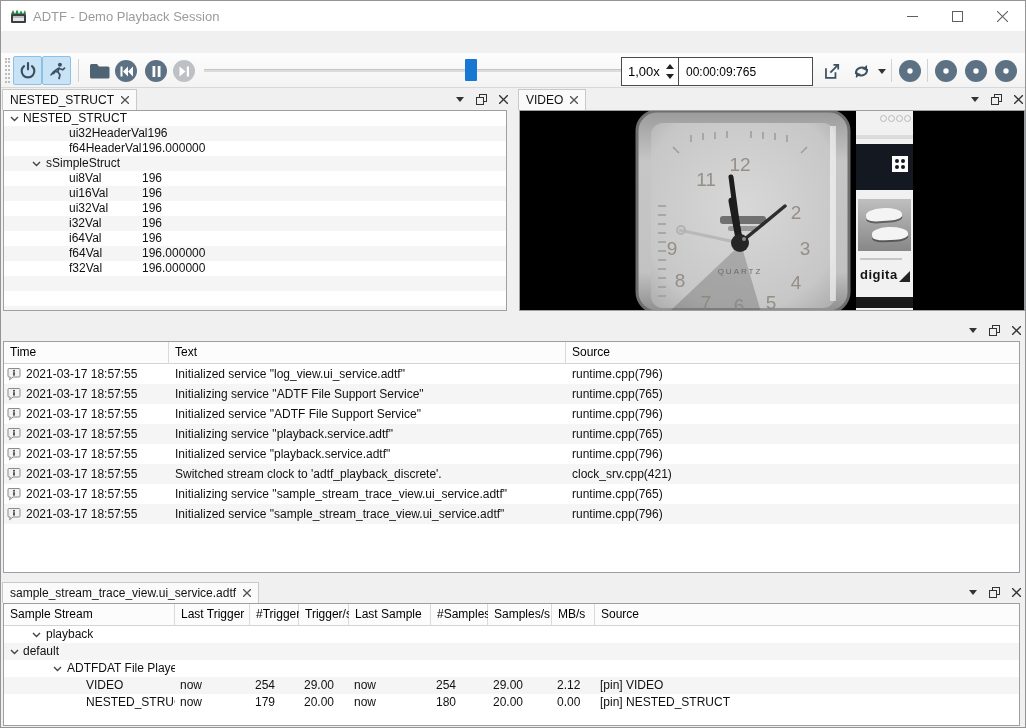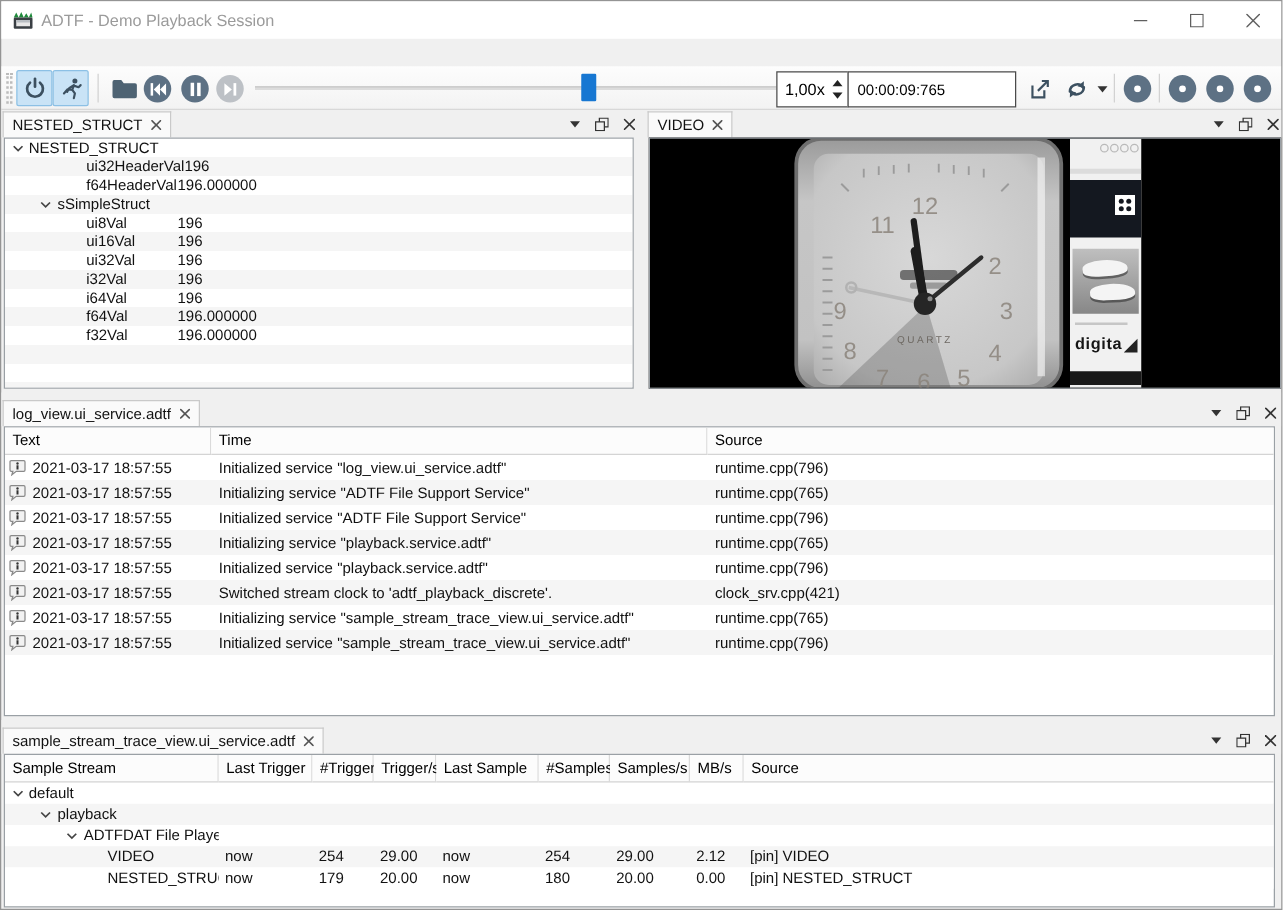--- a/index.html
+++ b/index.html
@@ -461,51 +461,42 @@
           </div>
         </div>
       </div>
     </div>
   </div>
 
   <div class="hsplit1"></div>
 
   <div class="dock-mid">
     <div class="tabbar">
-      <div class="tab">
-        <span>log_view.ui_service.adtf</span>
-        <span class="tab-close">
-            <svg width="8" height="8" viewBox="0 0 8 8">
-              <line x1="0" y1="0" x2="8" y2="8" stroke="#555" stroke-width="1.3"></line>
-              <line x1="8" y1="0" x2="0" y2="8" stroke="#555" stroke-width="1.3"></line>
-            </svg>
-          </span>
-      </div>
       <div class="panel-btns">
         <span class="pb">
             <span class="pb-tri"></span>
           </span>
         <span class="pb">
             <svg width="11" height="11" viewBox="0 0 11 11">
               <rect x="3.5" y="0.5" width="7" height="7" fill="#f0f0f0" stroke="#333" stroke-width="1"></rect>
               <rect x="0.5" y="3.5" width="7" height="7" fill="#f0f0f0" stroke="#333" stroke-width="1"></rect>
             </svg>
           </span>
         <span class="pb">
             <svg width="9" height="9" viewBox="0 0 9 9">
               <line x1="0" y1="0" x2="9" y2="9" stroke="#333" stroke-width="1.3"></line>
               <line x1="9" y1="0" x2="0" y2="9" stroke="#333" stroke-width="1.3"></line>
             </svg>
           </span>
       </div>
     </div>
     <div class="content">
       <div class="grid-log thead">
+        <div class="cell">Time</div>
         <div class="cell">Text</div>
-        <div class="cell">Time</div>
         <div class="cell">Source</div>
       </div>
       <div>
         <div class="grid-log lrow">
           <div class="cell cell-time">
               <span>
                 <svg width="14" height="14" viewBox="0 0 14 14">
                   <path d="M2 1.5 h10 a1 1 0 0 1 1 1 v6.5 a1 1 0 0 1 -1 1 h-6 l-3.5 2.8 l0.8 -2.8 h-1.3 a1 1 0 0 1 -1 -1 v-6.5 a1 1 0 0 1 1 -1 z" fill="#f2f2f2" stroke="#8a8a8a" stroke-width="1"></path>
                   <circle cx="7" cy="3.8" r="0.95" fill="#333"></circle>
                   <rect x="6.2" y="5.2" width="1.6" height="3.4" fill="#333"></rect>
@@ -657,44 +648,44 @@
         <div class="cell">Trigger/s</div>
         <div class="cell">Last Sample</div>
         <div class="cell">#Samples</div>
         <div class="cell">Samples/s</div>
         <div class="cell">MB/s</div>
         <div class="cell">Source</div>
       </div>
       <div>
         <div class="grid-str srow">
           <div class="cell scell-name">
+              <span class="chev schev1">
+                <svg width="9" height="6" viewBox="0 0 9 6">
+                  <path d="M1 1 L4.5 4.5 L8 1" stroke="#444" stroke-width="1.4" fill="none"></path>
+                </svg>
+              </span>
+              <span class="sn1">playback</span>
+            </div>
+          <div class="cell"></div>
+          <div class="cell"></div>
+          <div class="cell"></div>
+          <div class="cell"></div>
+          <div class="cell"></div>
+          <div class="cell"></div>
+          <div class="cell"></div>
+          <div class="cell"></div>
+        </div>
+        <div class="grid-str srow">
+          <div class="cell scell-name">
               <span class="chev schev0">
                 <svg width="9" height="6" viewBox="0 0 9 6">
                   <path d="M1 1 L4.5 4.5 L8 1" stroke="#444" stroke-width="1.4" fill="none"></path>
                 </svg>
               </span>
               <span class="sn0">default</span>
-            </div>
-          <div class="cell"></div>
-          <div class="cell"></div>
-          <div class="cell"></div>
-          <div class="cell"></div>
-          <div class="cell"></div>
-          <div class="cell"></div>
-          <div class="cell"></div>
-          <div class="cell"></div>
-        </div>
-        <div class="grid-str srow">
-          <div class="cell scell-name">
-              <span class="chev schev1">
-                <svg width="9" height="6" viewBox="0 0 9 6">
-                  <path d="M1 1 L4.5 4.5 L8 1" stroke="#444" stroke-width="1.4" fill="none"></path>
-                </svg>
-              </span>
-              <span class="sn1">playback</span>
             </div>
           <div class="cell"></div>
           <div class="cell"></div>
           <div class="cell"></div>
           <div class="cell"></div>
           <div class="cell"></div>
           <div class="cell"></div>
           <div class="cell"></div>
           <div class="cell"></div>
         </div>

